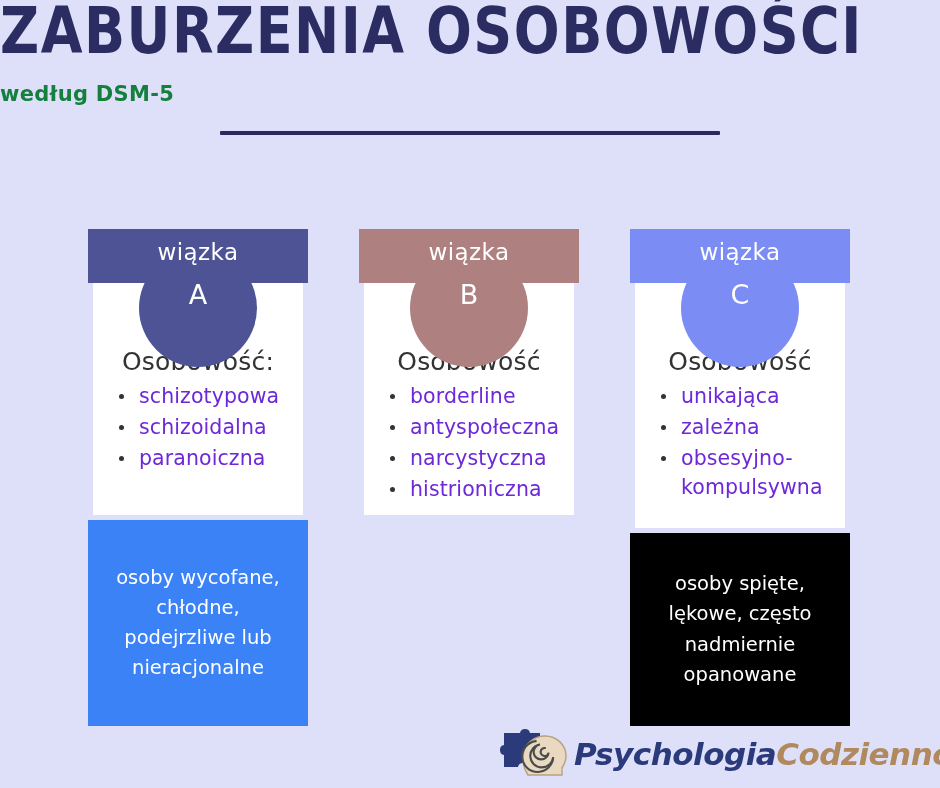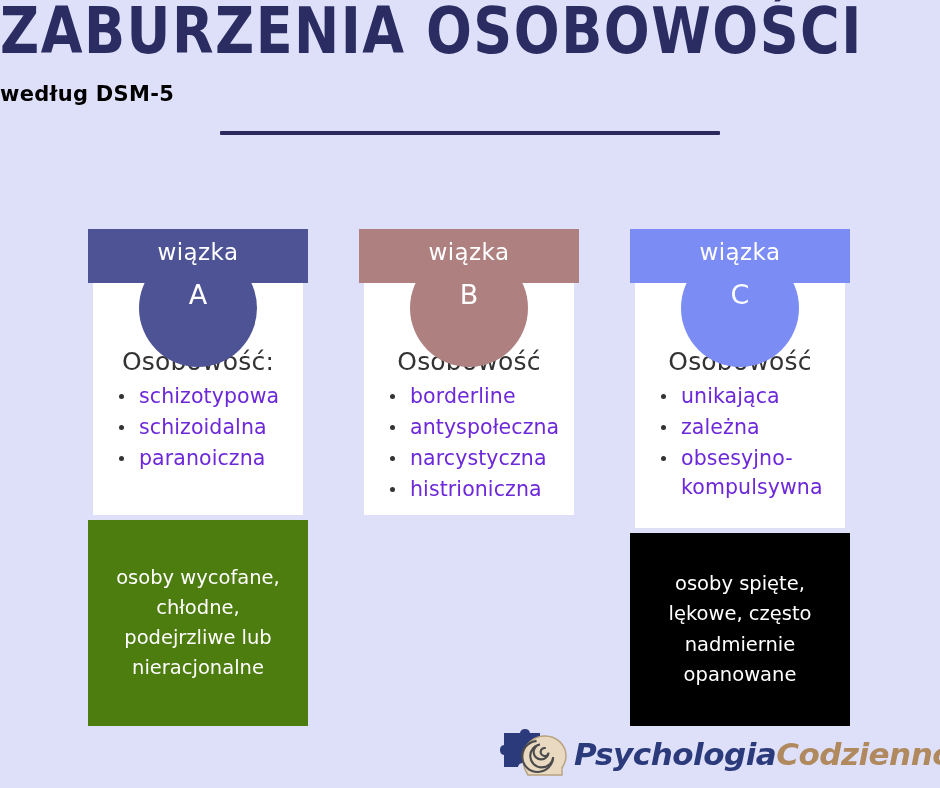--- a/index.html
+++ b/index.html
@@ -26,21 +26,21 @@
     color: #2b2d62;
     line-height: 1.0;
     margin: 0;
     transform: scaleY(1.18);
     transform-origin: center top;
   }
   .subtitle {
     margin: 28px 0 0 0;
     font-size: 21px;
     font-weight: bold;
-    color: #000000;
+    color: #15803d;
     letter-spacing: 0.3px;
   }
   .divider {
     width: 500px;
     height: 4px;
     background: #2a2a5e;
     margin: 25px auto 0 auto;
     border-radius: 1px;
   }
 
@@ -206,21 +206,21 @@
     <div class="head-label">wiązka</div>
     <div class="head-letter">A</div>
     <div class="card-body body-a">
       <div class="body-title">Osobowość:</div>
       <ul class="items">
         <li>schizotypowa</li>
         <li>schizoidalna</li>
         <li>paranoiczna</li>
       </ul>
     </div>
-    <div class="card-foot foot-a" style="background:#4d7c0f">osoby wycofane, chłodne, podejrzliwe lub nieracjonalne</div>
+    <div class="card-foot foot-a" style="background:#3b82f6">osoby wycofane, chłodne, podejrzliwe lub nieracjonalne</div>
   </div>
 
   <div class="card card-b">
     <div class="card-bulge" style="background:#af8080"></div>
     <div class="card-head" style="background:#af8080"></div>
     <div class="head-label">wiązka</div>
     <div class="head-letter">B</div>
     <div class="card-body body-b">
       <div class="body-title">Osobowość</div>
       <ul class="items">

